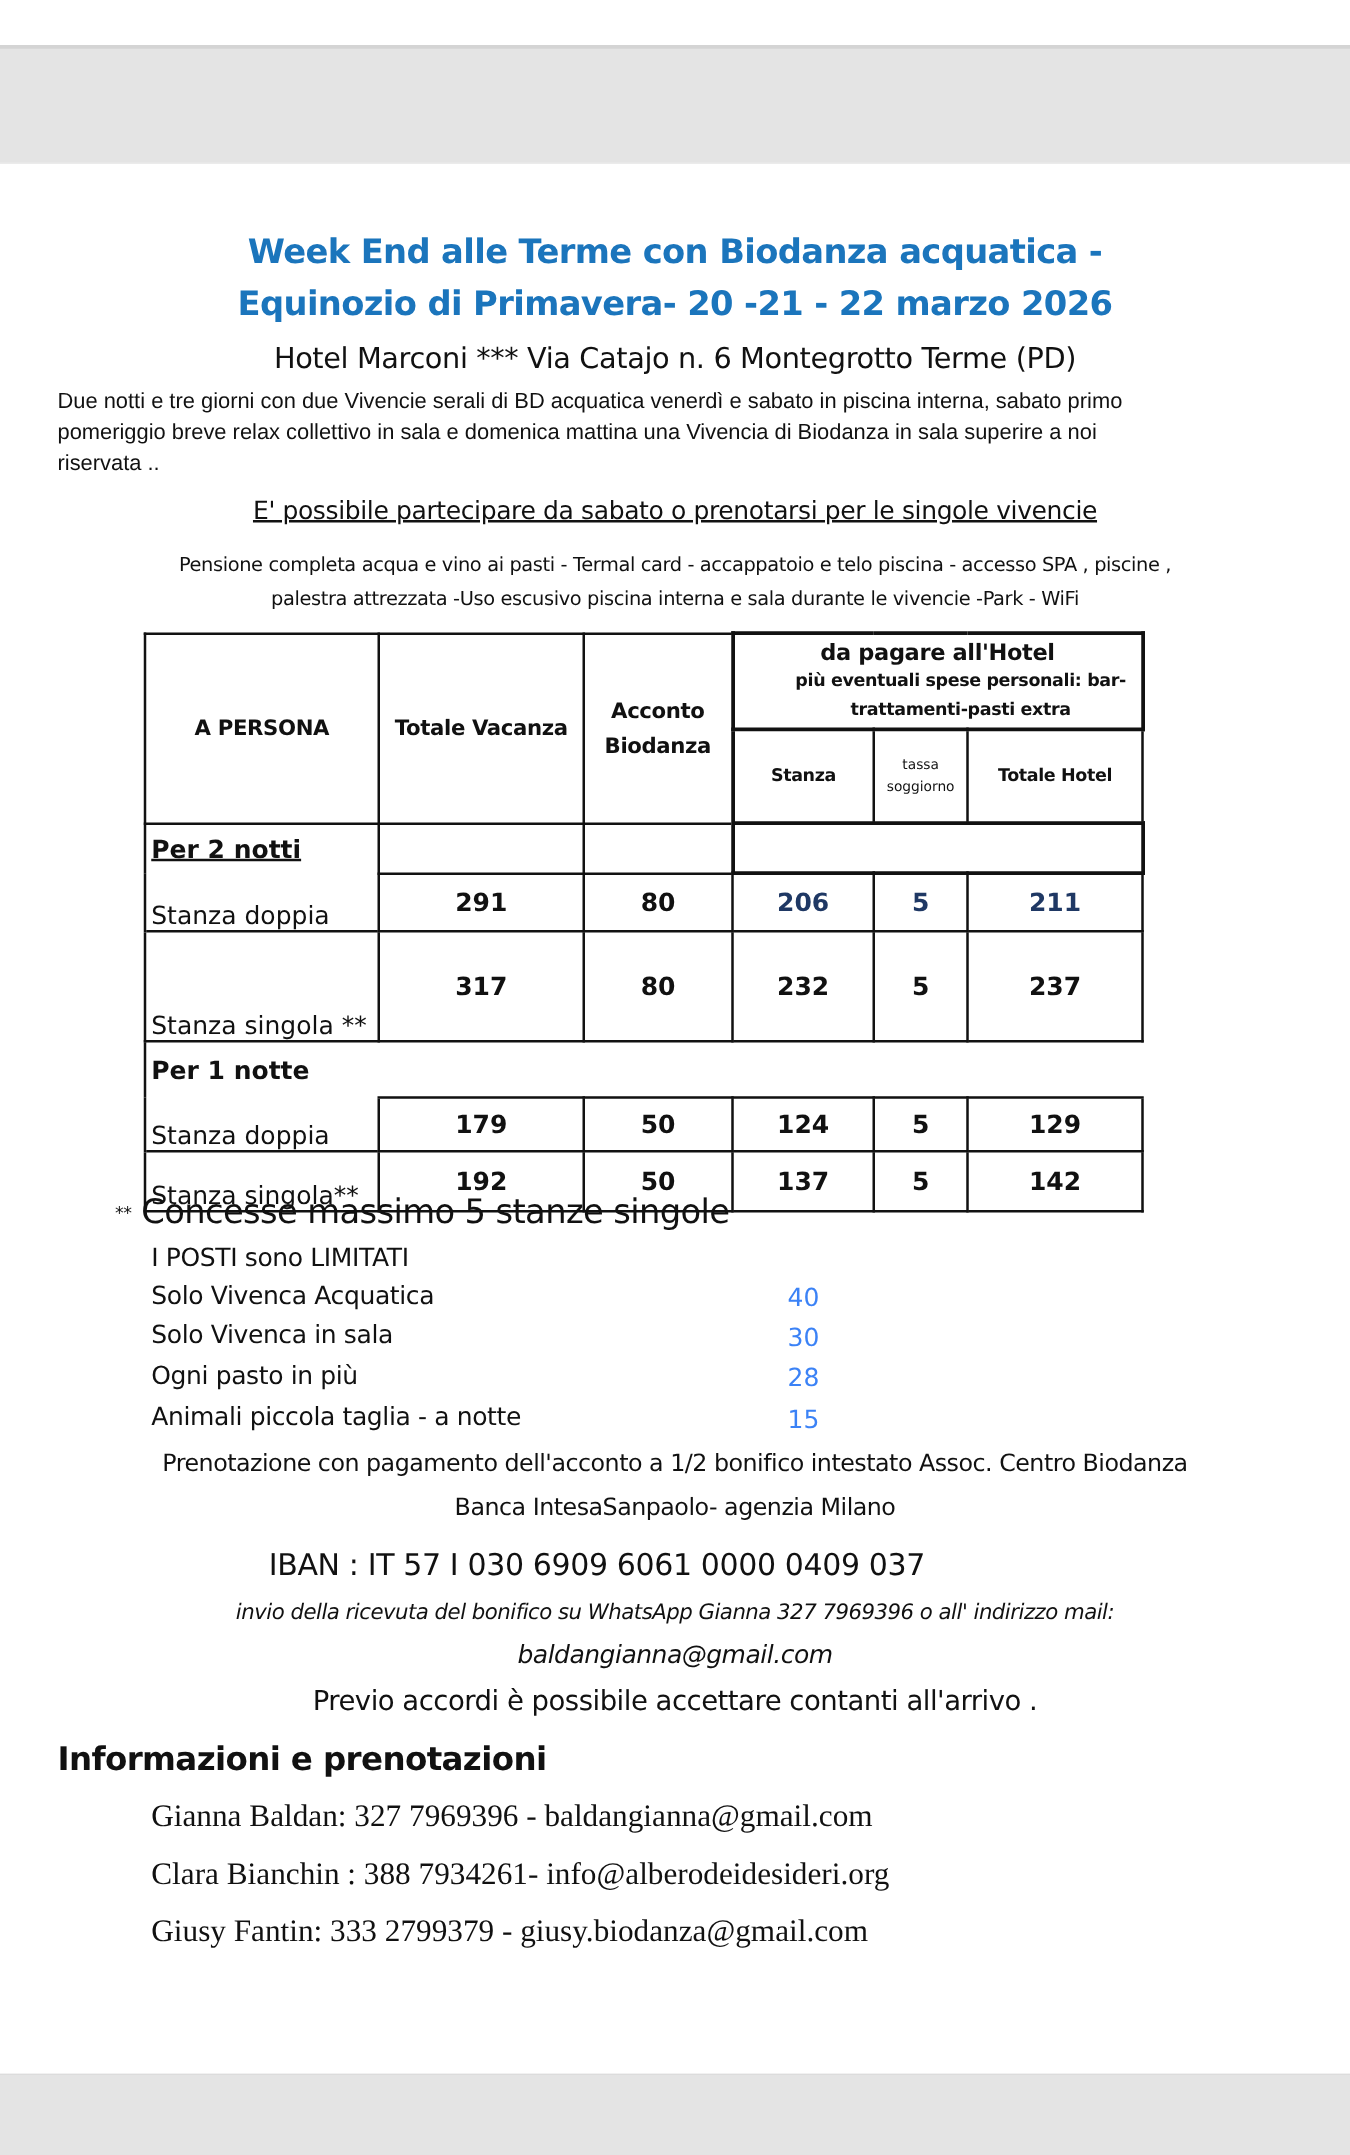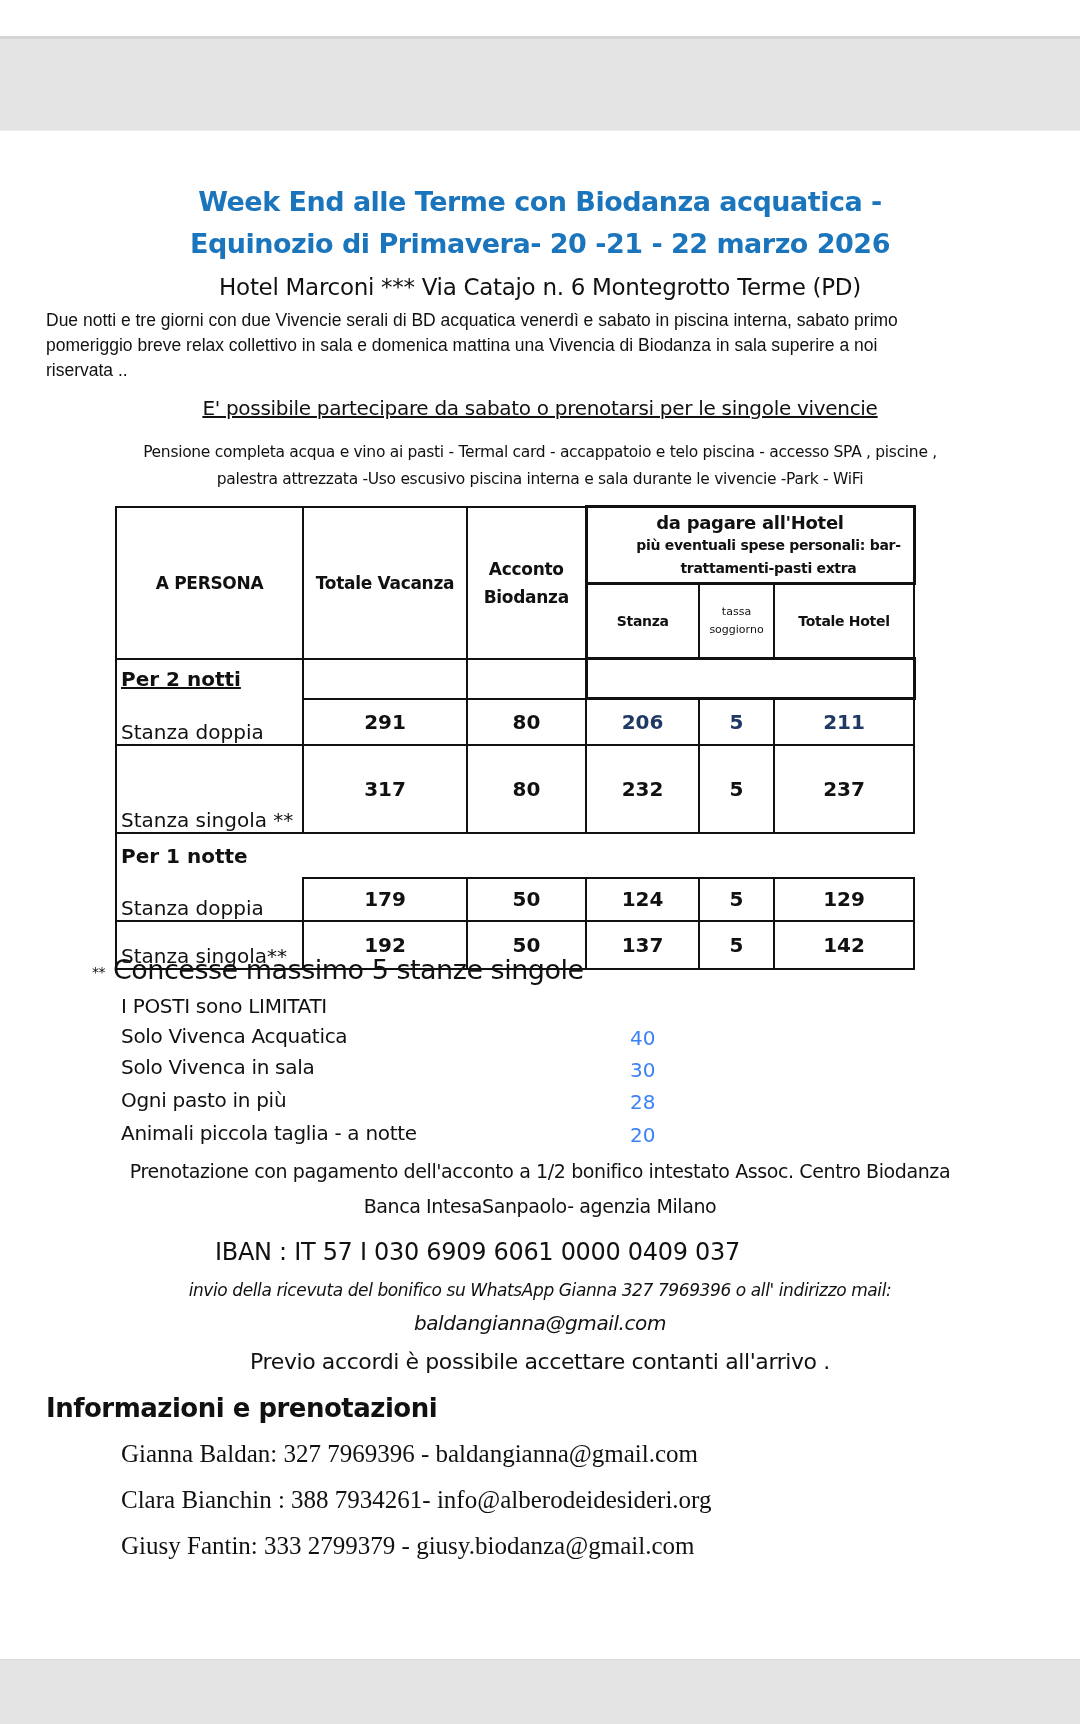--- a/index.html
+++ b/index.html
@@ -135,21 +135,21 @@
 </div>
 <div class="abs list-label" style="top:994px;">I POSTI sono LIMITATI</div>
 
 <div class="abs list-label" style="top:1024px;">Solo  Vivenca Acquatica</div>
 <div class="abs list-val" style="top:1026px;">40</div>
 <div class="abs list-label" style="top:1055px;">Solo  Vivenca in sala</div>
 <div class="abs list-val" style="top:1058px;">30</div>
 <div class="abs list-label" style="top:1088px;">Ogni pasto in più</div>
 <div class="abs list-val" style="top:1090px;">28</div>
 <div class="abs list-label" style="top:1121px;">Animali piccola taglia - a notte</div>
-<div class="abs list-val" style="top:1123px;">20</div>
+<div class="abs list-val" style="top:1123px;">15</div>
 
 <div class="abs center hand" style="top:1160px;">Prenotazione con pagamento dell'acconto a 1/2 bonifico intestato Assoc. Centro Biodanza</div>
 <div class="abs center hand" style="top:1195px;">Banca IntesaSanpaolo- agenzia  Milano</div>
 <div class="abs iban" style="left:215px; top:1238px;">IBAN :   IT 57 I 030 6909 6061 0000 0409 037</div>
 <div class="abs center italic" style="top:1280px;">invio della ricevuta del bonifico su  WhatsApp Gianna  327 7969396  o all' indirizzo mail:</div>
 <div class="abs center italic" style="top:1311px; font-size:20px;">baldangianna@gmail.com</div>
 <div class="abs center hand" style="top:1349px; font-size:22px;">Previo accordi  è possibile accettare contanti all'arrivo .</div>
 
 <div class="abs info-title">Informazioni e prenotazioni</div>
 <div class="abs contact" style="top:1440px;">Gianna Baldan:  327 7969396 - baldangianna@gmail.com</div>

